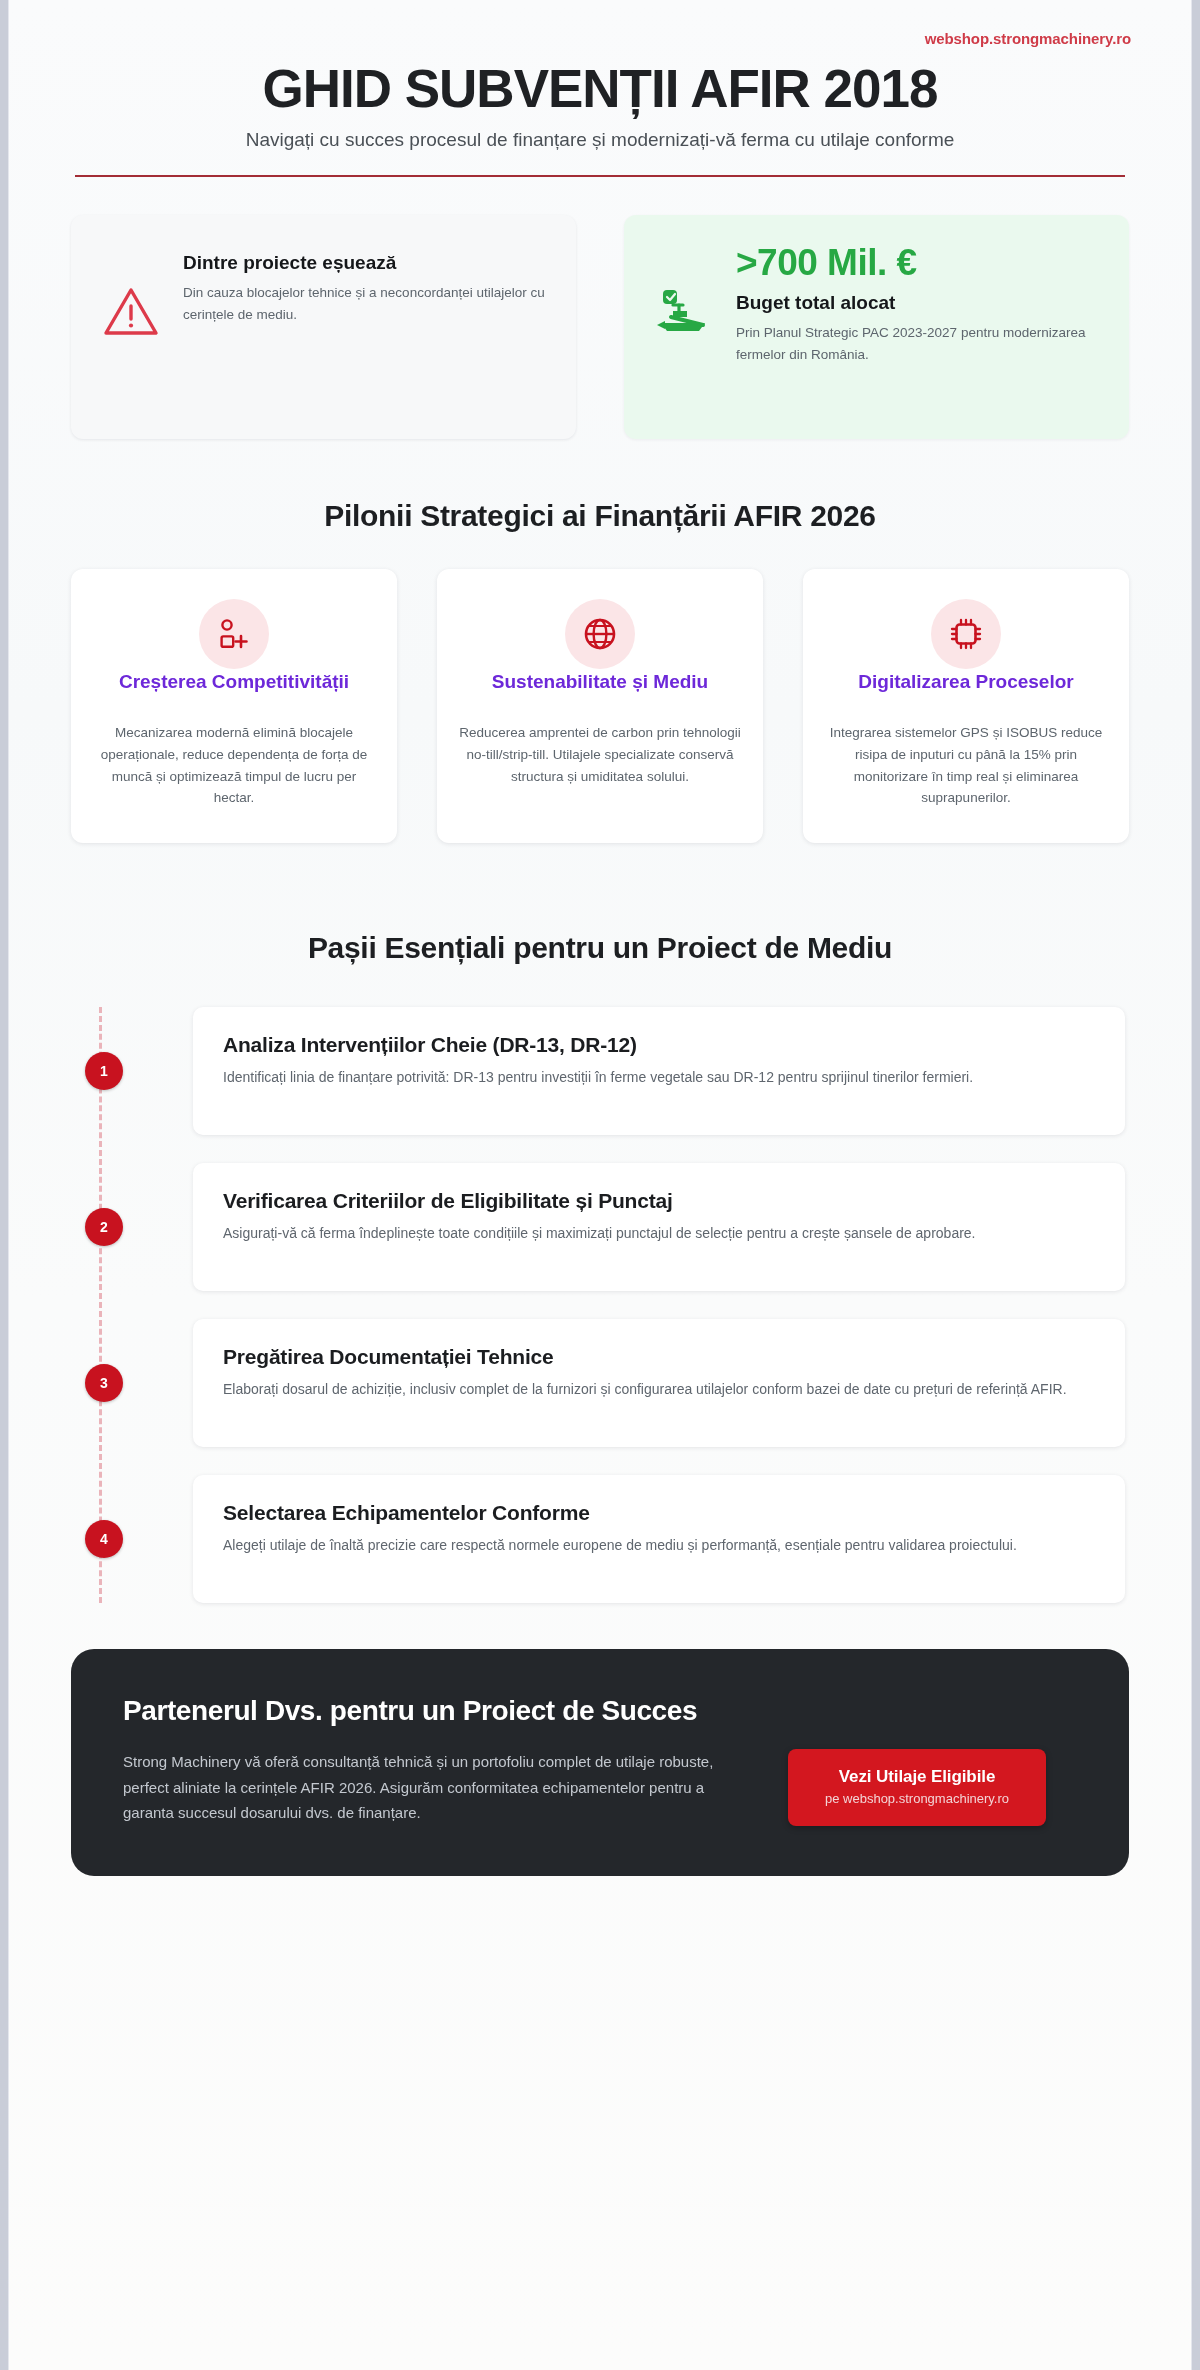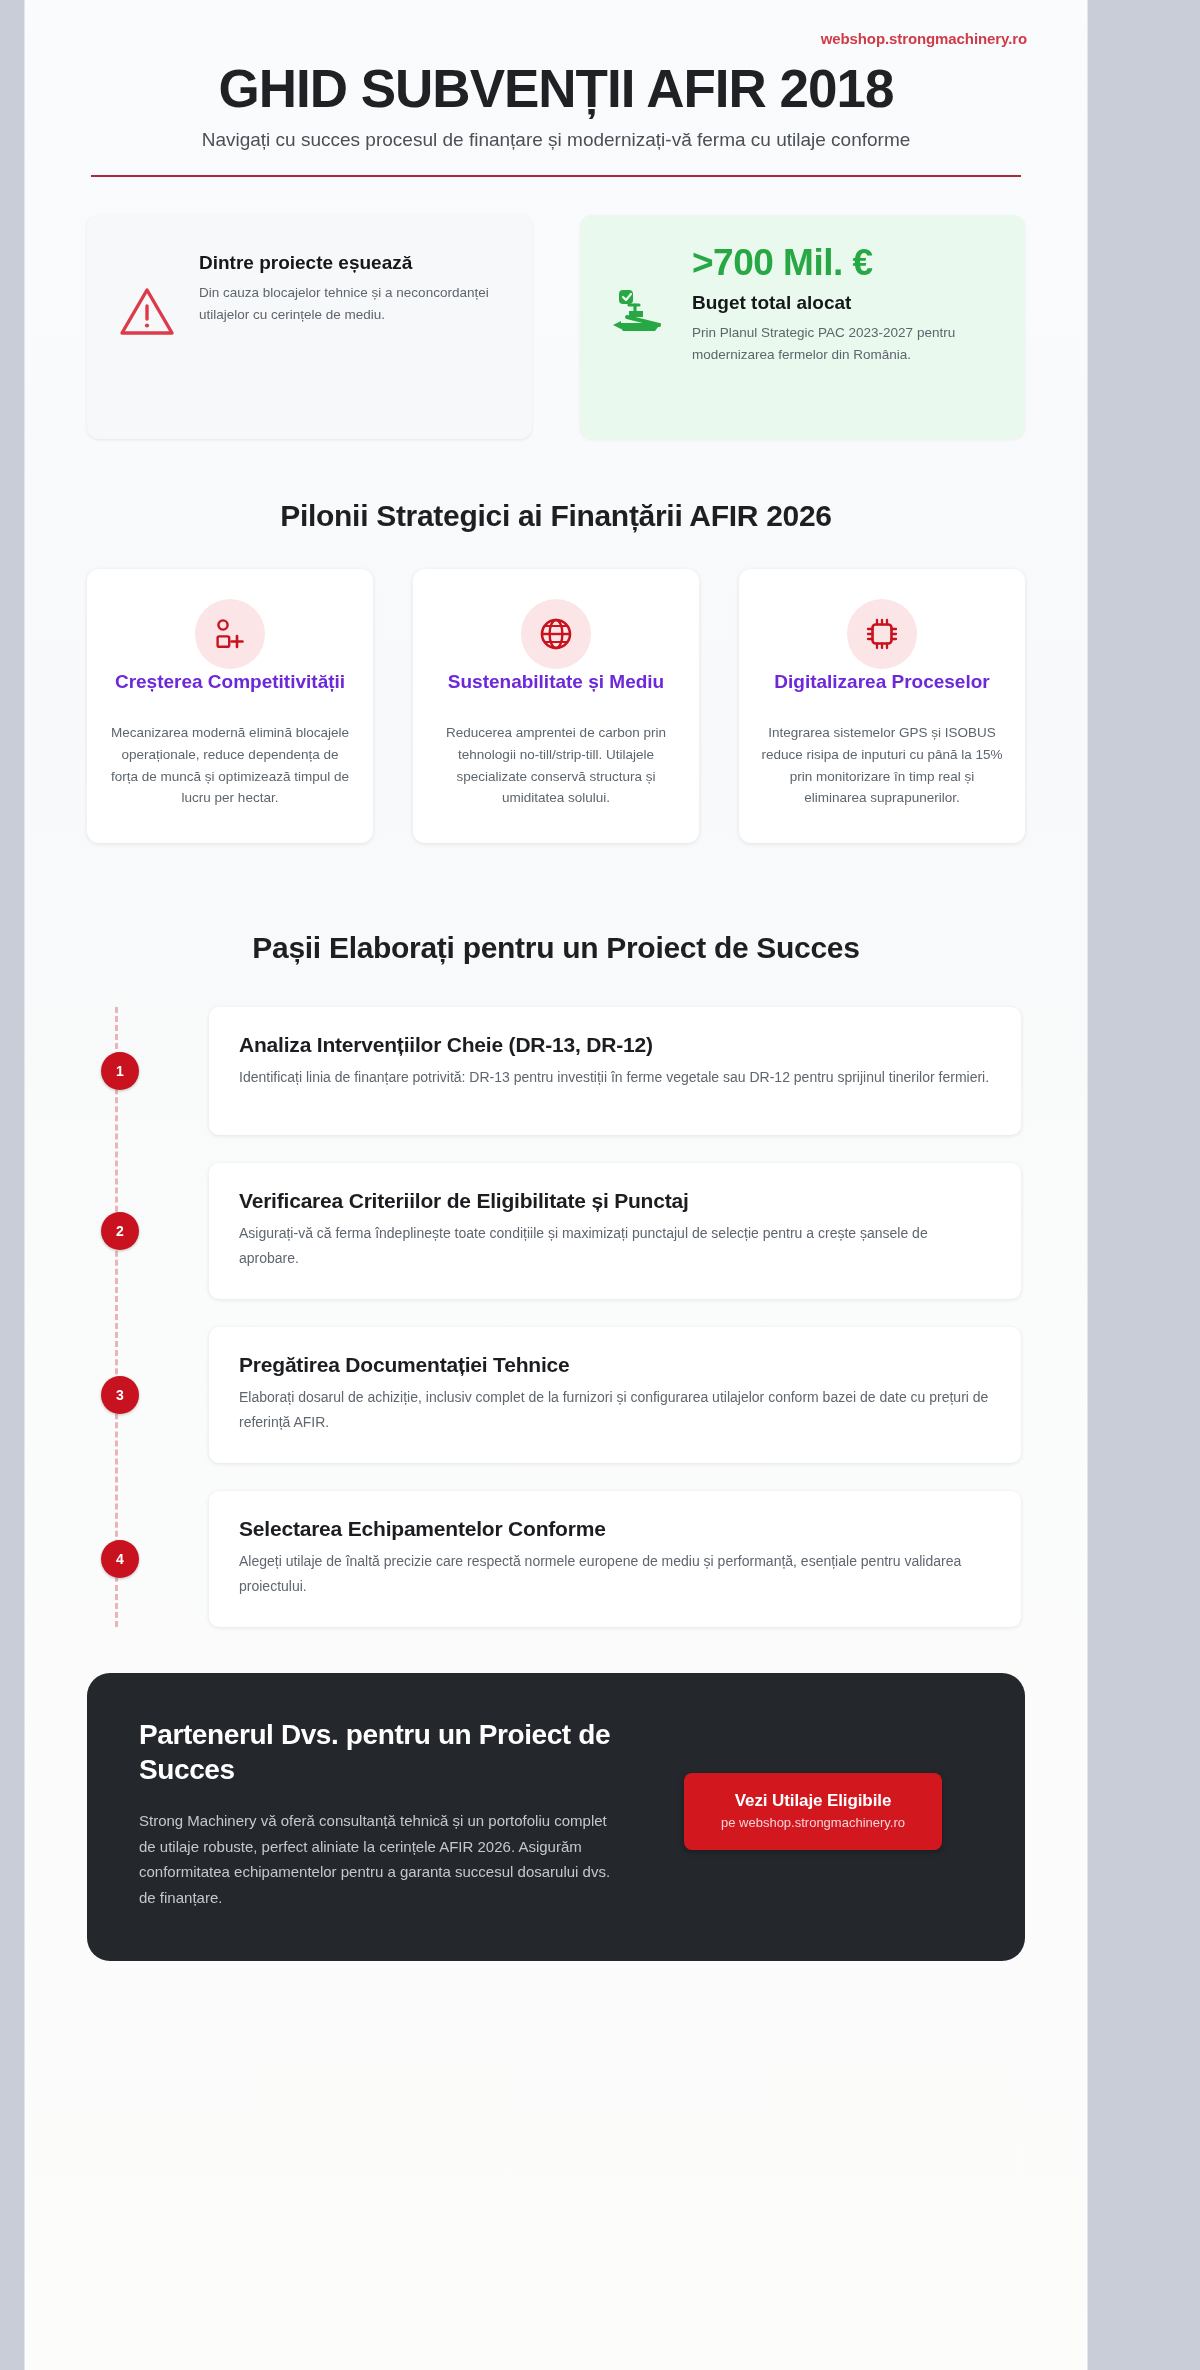--- a/index.html
+++ b/index.html
@@ -14,23 +14,23 @@
   .viewport {
     width: 1200px;
     height: 2370px;
     position: relative;
     background: #c9cdd8;
     overflow: hidden;
   }
 
   .page {
     position: absolute;
-    left: 24px;
+    left: 8px;
     top: 0;
-    width: 1064px;
+    width: 1184px;
     min-height: 2370px;
     background: linear-gradient(180deg,#fafbfc 0%, #f7f9fa 30%, #fafbfb 55%, #fcfcfb 100%);
     border-left: 1px solid #e4e6ed;
     border-right: 1px solid #e4e6ed;
   }
 
   
   .header {
     padding: 30px 60px 0 60px;
   }
@@ -370,21 +370,21 @@
             <path d="M26.5 12 H31 M26.5 17 H31 M26.5 22 H31"></path>
           </g>
         </svg>
       </div>
       <div class="pillar-name">Digitalizarea Proceselor</div>
       <div class="pillar-desc">Integrarea sistemelor GPS și ISOBUS reduce risipa de inputuri cu până la 15% prin monitorizare în timp real și eliminarea suprapunerilor.</div>
     </div>
 
   </div>
 
-  <h2 class="section-title steps-title">Pașii Elaborați pentru un Proiect de Succes</h2>
+  <h2 class="section-title steps-title">Pașii Esențiali pentru un Proiect de Mediu</h2>
 
   <div class="timeline">
     <div class="timeline-line"></div>
 
     <div class="step">
       <div class="step-badge">1</div>
       <div class="step-card">
         <div class="step-title">Analiza Intervențiilor Cheie (DR-13, DR-12)</div>
         <div class="step-desc">Identificați linia de finanțare potrivită: DR-13 pentru investiții în ferme vegetale sau DR-12 pentru sprijinul tinerilor fermieri.</div>
       </div>

